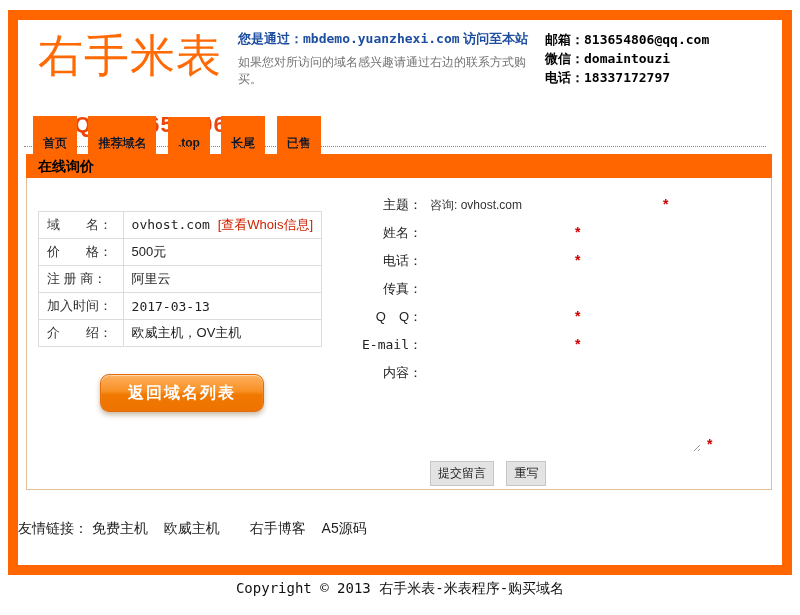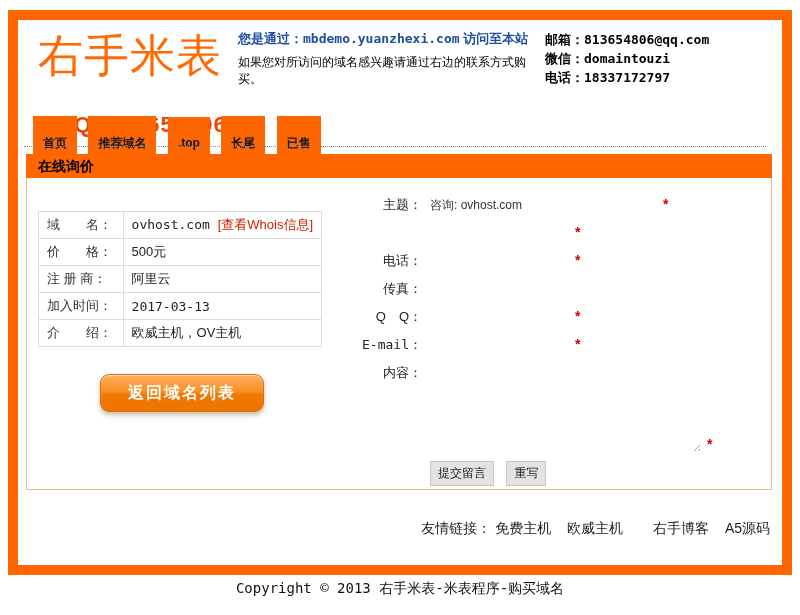--- a/index.html
+++ b/index.html
@@ -23,21 +23,21 @@
   .logo-qq{
     position:absolute;left:38px;top:62px;
     font-size:22px;font-weight:bold;color:#ED4509;letter-spacing:1px;margin-top:30px;
   }
   .notice{
     position:absolute;left:220px;top:10px;width:300px;
     font-size:13px;font-weight:bold;color:#1D4EA1;line-height:17px;
   }
   .notice .hint{
     display:block;margin-top:7px;
-    font-size:12px;font-weight:normal;color:#000000;
+    font-size:12px;font-weight:normal;color:#737373;
   }
   .contacts{position:absolute;left:527px;top:10px;font-size:13px;font-weight:bold;color:#000;}
   .contacts .crow{line-height:19px;white-space:nowrap;}
 
   
   .nav{position:absolute;left:15px;top:96px;white-space:nowrap;}
   .nav a{
     display:inline-block;background:#FF6600;color:#0f172a;
     font-size:12px;font-weight:bold;padding:19px 10px;margin-right:7px;
     text-decoration:none;cursor:pointer;
@@ -100,21 +100,21 @@
   .r6 .star{left:680px;top:74px;}
   .fbuttons{position:absolute;left:403px;top:283px;}
   .gbtn{
     background:#E3E3E3;border:1px solid #C6C6C6;color:#222;
     font-size:12px;padding:3px 7px;margin-right:8px;cursor:pointer;
     font-family:"Liberation Sans",sans-serif;
   }
 
   
   .flinks{
-    position:absolute;left:0;top:500px;width:764px;text-align:right;
+    position:absolute;left:0;top:500px;width:764px;text-align:left;
     font-size:14px;color:#222;
   }
   .flinks a{color:#222;text-decoration:none;cursor:pointer;margin-right:12px;}
   .flinks a.gap{margin-left:14px;}
   .copyright{
     position:absolute;left:0;top:580px;width:800px;text-align:center;
     font-size:14px;color:#111;
   }
 </style>
 </head>
@@ -175,20 +175,21 @@
         </table>
 
       <button class="back-btn">返回域名列表</button>
 
       <div class="frow r0" style="top:16px">
         <span class="flabel">主题：</span>
         <input class="finput" type="text" value="咨询: ovhost.com" style="">
         <span class="star">*</span>
       </div>
       <div class="frow" style="top:44px">
+        <span class="flabel">姓名：</span>
         <input class="finput" type="text" style="">
         <span class="star">*</span>
       </div>
       <div class="frow" style="top:72px">
         <span class="flabel">电话：</span>
         <input class="finput" type="text" style="">
         <span class="star">*</span>
       </div>
       <div class="frow" style="top:100px">
         <span class="flabel">传真：</span>

